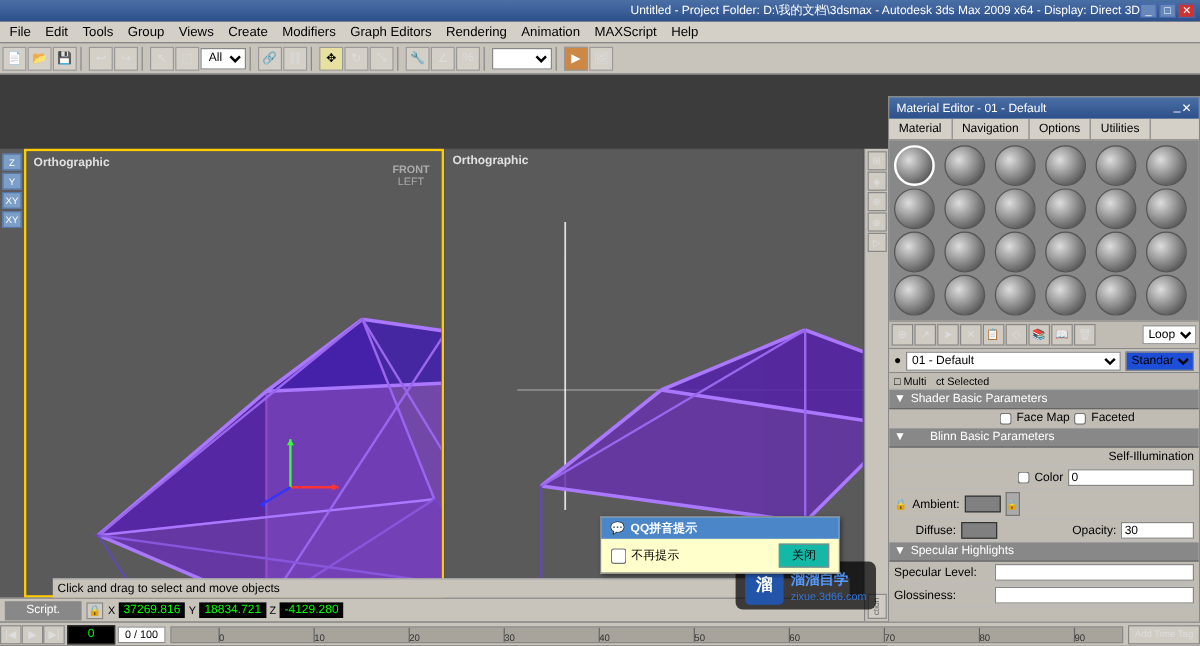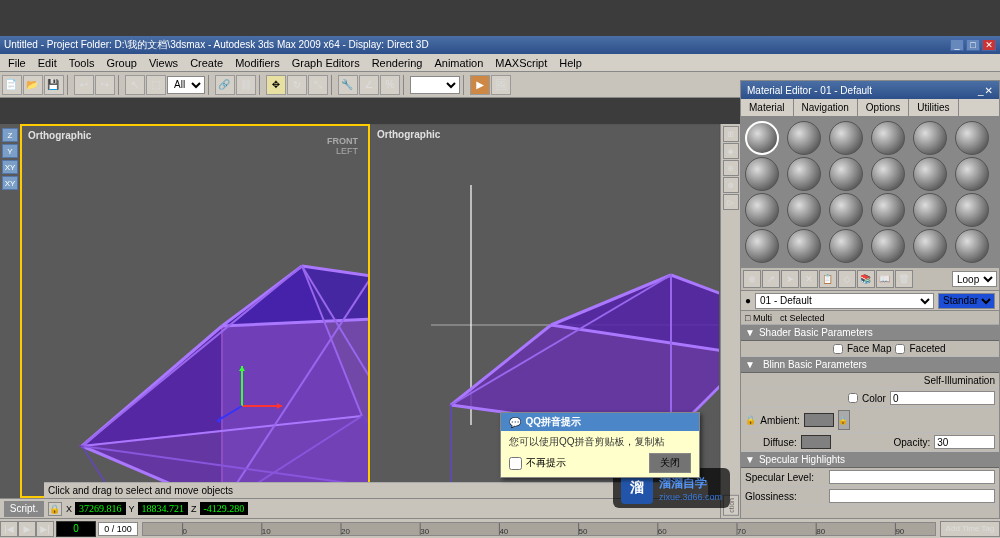--- a/index.html
+++ b/index.html
@@ -1,22 +1,22 @@
 <!DOCTYPE html>
 <html><head>
   <meta charset="utf-8">
   <style>
     * { margin: 0; padding: 0; box-sizing: border-box; }
     body { width: 1000px; height: 538px; overflow: hidden; background: #3c3c3c; font-family: 'Arial', sans-serif; font-size: 11px; color: #ddd; }
 
     
     #title-bar {
       height: 18px; background: linear-gradient(to bottom, #4a6fa5, #2d4f8a);
-      display: flex; align-items: center; justify-content: space-between;
-      padding: 0 4px; color: white; font-size: 10px; margin-top: 36px;
+      display: flex; align-items: center; justify-content: flex-end;
+      padding: 0 4px; color: white; font-size: 10px;
     }
     #title-bar .title-text { display: flex; align-items: center; gap: 4px; }
     #title-bar .win-controls { display: flex; gap: 2px; }
     #title-bar .win-btn { width: 14px; height: 12px; display: flex; align-items: center; justify-content: center; font-size: 9px; background: #6688bb; border: 1px solid #4466aa; cursor: pointer; }
     #title-bar .win-btn.close { background: #cc3333; }
 
     
     #menu-bar {
       height: 18px; background: #d4d0c8; display: flex; align-items: center;
       padding: 0 2px; color: #000; font-size: 11px; border-bottom: 1px solid #888;
@@ -157,21 +157,21 @@
       padding: 2px 8px; font-size: 10px; font-weight: bold;
       display: flex; align-items: center; gap: 4px;
     }
     #qq-tooltip .qq-content { font-size: 10px; color: #333; }
     #qq-tooltip .qq-footer {
       display: flex; align-items: center; justify-content: space-between;
       margin-top: 4px;
     }
     .qq-checkbox-row { display: flex; align-items: center; gap: 4px; font-size: 10px; }
     .btn-ok {
-      padding: 2px 10px; background: #737373; border: 1px solid #888;
+      padding: 2px 10px; background: #14b8a6; border: 1px solid #888;
       font-size: 10px; cursor: pointer;
     }
 
     
     #watermark {
       position: absolute; bottom: 30px; right: 270px;
       background: rgba(0,0,0,0.7); border-radius: 6px;
       padding: 4px 8px; display: flex; align-items: center; gap: 6px;
       z-index: 50;
     }
@@ -217,28 +217,28 @@
       border: 1px solid #555;
     }
 
     
     #script-bar {
       position: absolute; bottom: 20px; left: 0; right: 280px;
       height: 20px; background: #c8c4bc; display: flex; align-items: center;
       padding: 0 4px; font-size: 10px; color: #000; border-top: 1px solid #888;
     }
     .script-label {
-      width: 40px; background: #888; color: white; height: 16px;
+      width: 64px; background: #888; color: white; height: 16px;
       display: flex; align-items: center; justify-content: center; font-size: 10px;
       margin-right: 4px;
     }
     .status-info { flex: 1; font-size: 10px; color: #000; }
     .coord-box {
       background: #000; color: #0f0; padding: 1px 4px; font-size: 10px;
-      font-family: Liberation Serif, serif; margin: 0 1px;
+      font-family: Liberation Sans, sans-serif; margin: 0 1px;
     }
     .lock-icon {
       width: 14px; height: 14px; background: #d0ccC4; border: 1px solid #888;
       display: flex; align-items: center; justify-content: center; font-size: 9px;
     }
 
   </style>
 </head>
 <body>
 
@@ -355,21 +355,21 @@
         <line x1="60" y1="320" x2="130" y2="430" stroke="#6644cc" stroke-width="2" opacity="0.7"></line>
         <line x1="200" y1="380" x2="200" y2="440" stroke="#6644cc" stroke-width="2" opacity="0.7"></line>
         <line x1="340" y1="290" x2="400" y2="430" stroke="#6644cc" stroke-width="2" opacity="0.7"></line>
         <line x1="420" y1="370" x2="460" y2="430" stroke="#6644cc" stroke-width="2" opacity="0.7"></line>
         <line x1="130" y1="430" x2="460" y2="430" stroke="#7755cc" stroke-width="3"></line>
         <line x1="60" y1="430" x2="480" y2="430" stroke="#6644cc" stroke-width="2" opacity="0.5"></line>
       </svg>
 
       <div style="position:absolute;top:10px;right:10px;color:#ccc;font-size:9px;opacity:0.7;">
         <div style="text-align:center;font-weight:bold;">FRONT</div>
-        <div style="text-align:right;">LEFT</div>
+        <div style="text-align:center;">LEFT</div>
       </div>
     </div>
 
     <div id="vp-right">
       <span class="viewport-label">Orthographic</span>
       <svg width="100%" height="100%" style="position:absolute;top:0;left:0;">
         <rect width="100%" height="100%" fill="#5a5a5a"></rect>
 
         <line x1="100" y1="60" x2="100" y2="300" stroke="white" stroke-width="1.5" opacity="0.8"></line>
         <line x1="60" y1="200" x2="380" y2="200" stroke="white" stroke-width="1" opacity="0.5"></line>
@@ -498,21 +498,21 @@
       <div class="param-row">
         <div style="width:84px;"></div>
         <input type="checkbox" class="param-checkbox" style="">
         <span>Face Map</span>
         <input type="checkbox" class="param-checkbox" style="">
         <span>Faceted</span>
       </div>
 
       <div class="param-section-header">
         <span style="cursor:pointer;">▼</span>
-        <span style="margin-left:8px;">Blinn Basic Parameters</span>
+        <span style="margin-left:20px;">Blinn Basic Parameters</span>
       </div>
       <div class="param-row">
         <div style="flex:1;"></div>
         <span>Self-Illumination</span>
       </div>
       <div class="param-row">
         <div style="flex:1;"></div>
         <input type="checkbox" class="param-checkbox" style="">
         <span>Color</span>
         <input class="param-input" style="width: 30px;" value="0">
@@ -600,23 +600,20 @@
 
   <div style="position:absolute;bottom:40px;left:44px;right:292px;height:16px;background:#c8c4bc;display:flex;align-items:center;padding:0 4px;font-size:10px;color:#000;border-top:1px solid #aaa;">
     <span>Click and drag to select and move objects</span>
   </div>
 
   <div id="qq-tooltip">
     <div class="qq-title">
       <span>💬</span>
       <span>QQ拼音提示</span>
     </div>
-    <div class="qq-content">
-      <span>您可以使用QQ拼音剪贴板，复制粘</span>
-    </div>
     <div class="qq-footer">
       <div class="qq-checkbox-row">
         <input type="checkbox" style="">
         <span>不再提示</span>
       </div>
       <button class="btn-ok">关闭</button>
     </div>
   </div>
 
   <div id="watermark">

